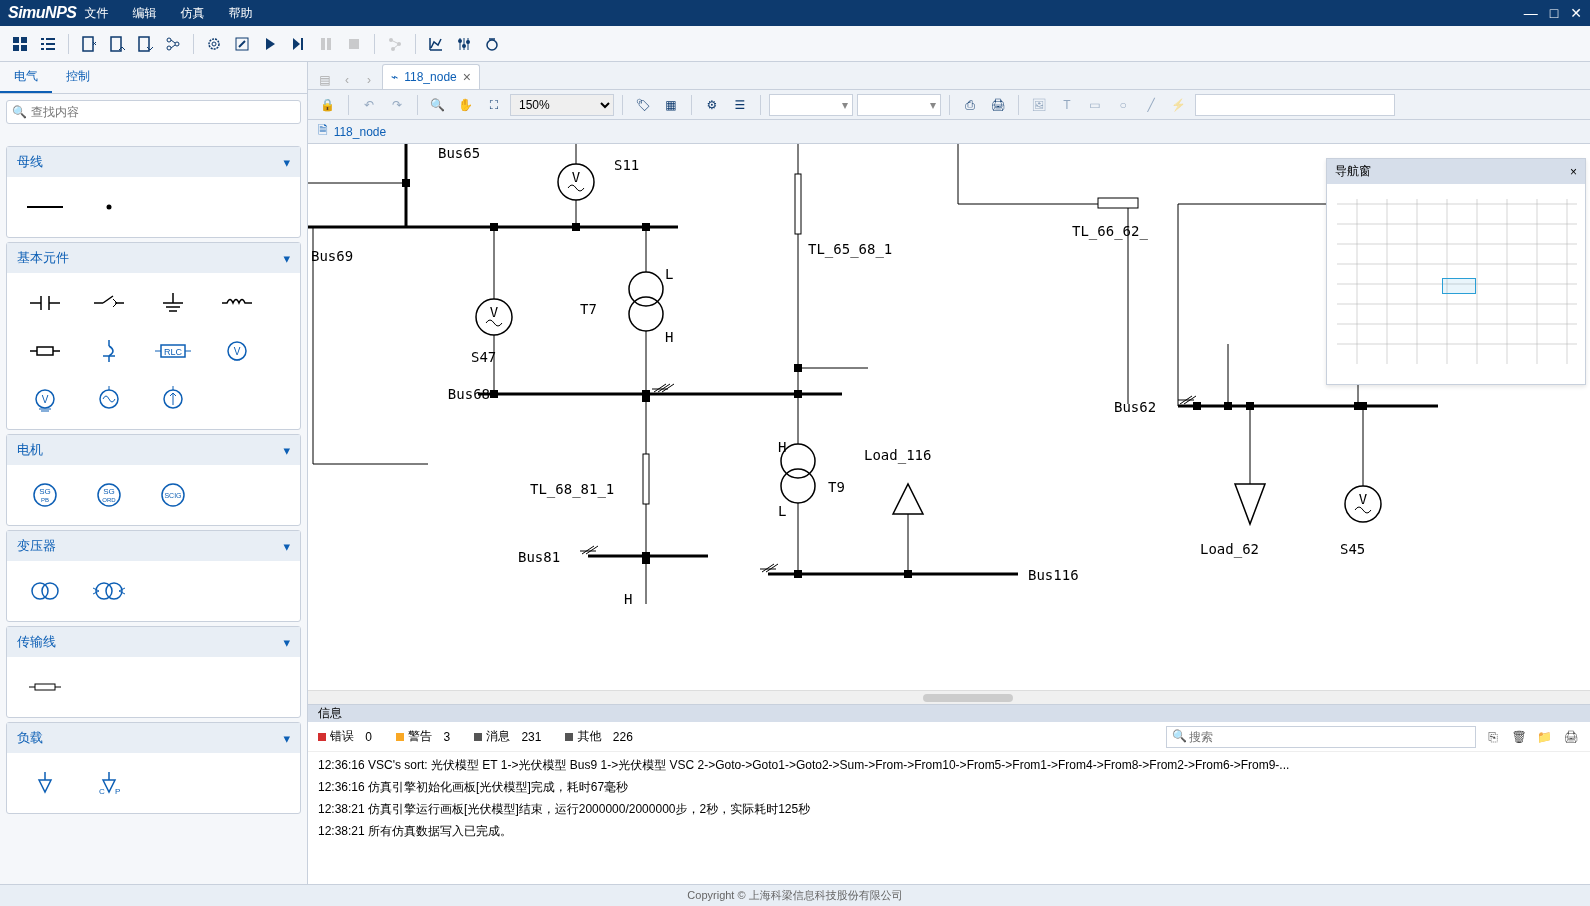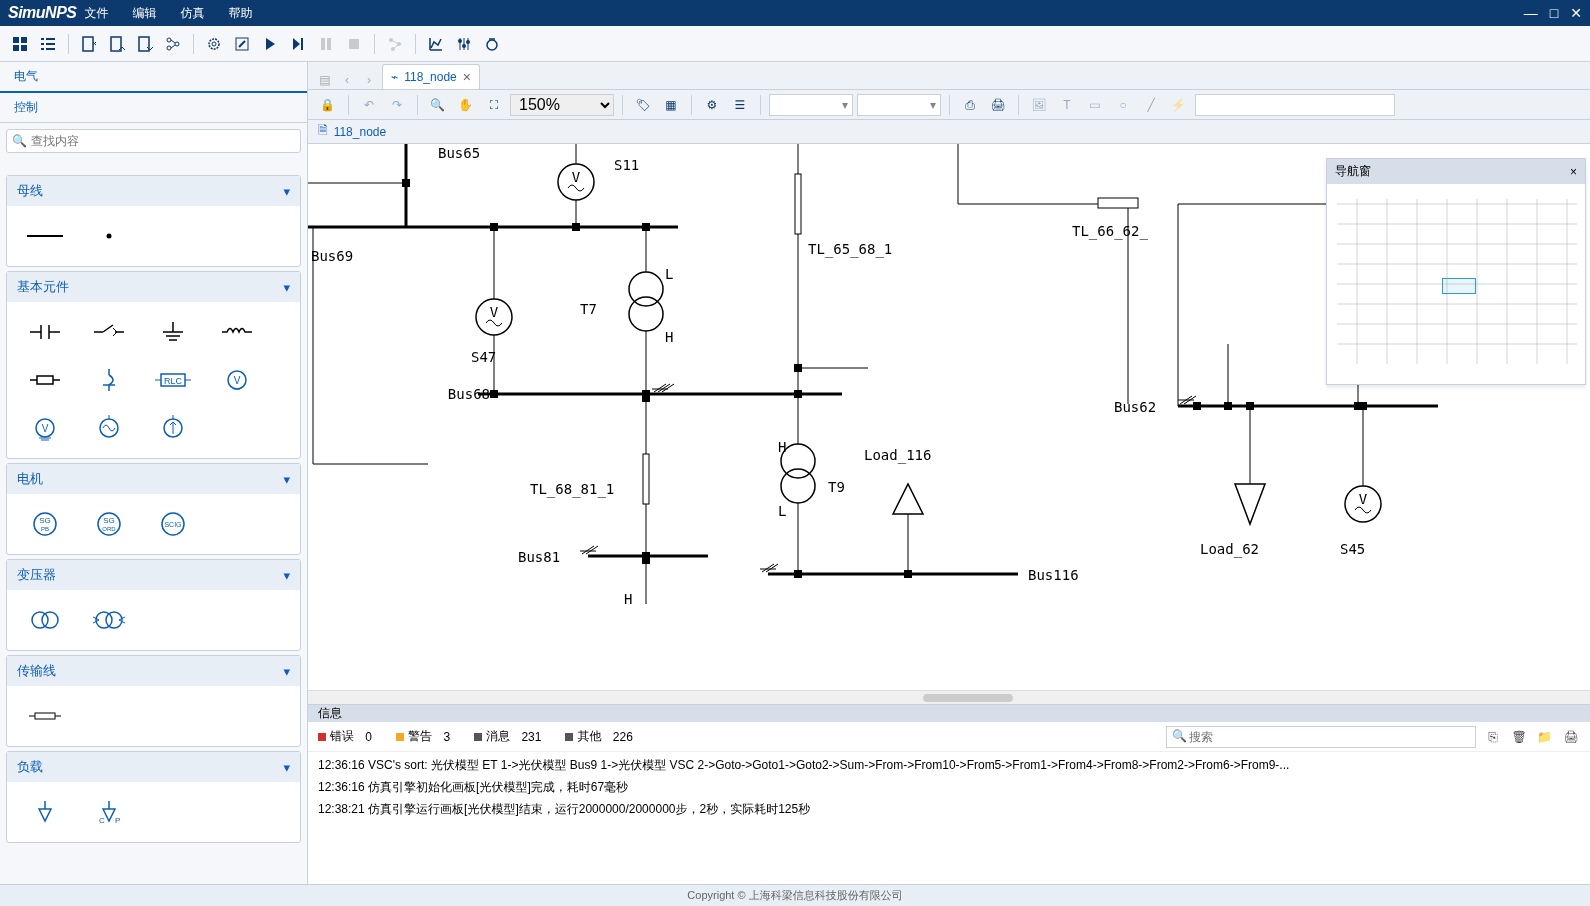--- a/index.html
+++ b/index.html
@@ -8,39 +8,39 @@
 .logo { font-style: italic; font-weight: bold; font-size: 16px; letter-spacing: -0.5px; margin-right: 8px; }
 .menu-items { display: flex; gap: 24px; }
 .menu-item { cursor: pointer; }
 .window-controls { margin-left: auto; display: flex; gap: 12px; font-size: 14px; }
 .window-controls span { cursor: pointer; }
 .toolbar-main { background: #f5f7fa; border-bottom: 1px solid #c8d0dc; height: 36px; display: flex; align-items: center; padding: 0 8px; gap: 4px; }
 .tb-btn { width: 24px; height: 24px; display: flex; align-items: center; justify-content: center; cursor: pointer; color: #0d3a6e; border-radius: 2px; }
 .tb-sep { width: 1px; height: 20px; background: #c8d0dc; margin: 0 4px; }
 .workspace { flex: 1; display: flex; overflow: hidden; }
 .sidebar { width: 308px; background: #f5f7fa; border-right: 1px solid #c8d0dc; display: flex; flex-direction: column; }
-.sidebar-tabs { display: flex; border-bottom: 1px solid #c8d0dc; flex-direction: column; }
+.sidebar-tabs { display: flex; border-bottom: 1px solid #c8d0dc; }
 .sidebar-tab { padding: 6px 14px; cursor: pointer; color: #0d5fb5; }
 .sidebar-tab.active { border-bottom: 2px solid #0d5fb5; font-weight: 500; }
 .search-box { margin: 6px; position: relative; }
 .search-box input { width: 100%; padding: 4px 6px 4px 24px; border: 1px solid #c8d0dc; border-radius: 3px; font-size: 12px; }
 .search-box .search-icon { position: absolute; left: 6px; top: 50%; transform: translateY(-50%); color: #888; }
 .sidebar-scroll { flex: 1; overflow-y: auto; padding: 16px 6px; }
 .palette-section { margin-bottom: 4px; border: 1px solid #c8d0dc; border-radius: 3px; background: #fff; }
 .palette-header { background: #e8eef5; padding: 6px 10px; color: #0d5fb5; cursor: pointer; display: flex; justify-content: space-between; align-items: center; font-size: 13px; }
 .palette-body { display: flex; flex-wrap: wrap; padding: 8px; gap: 4px; }
 .palette-item { width: 60px; height: 44px; display: flex; align-items: center; justify-content: center; cursor: pointer; border: 1px solid transparent; }
 .palette-item svg { width: 40px; height: 30px; }
 .main-area { flex: 1; display: flex; flex-direction: column; overflow: hidden; }
 .tab-row { height: 28px; display: flex; align-items: flex-end; background: #eef2f7; border-bottom: 1px solid #c8d0dc; padding-left: 8px; gap: 4px; }
 .nav-arrow { width: 18px; height: 18px; display: flex; align-items: center; justify-content: center; color: #aaa; cursor: pointer; }
 .file-tab { background: #fff; border: 1px solid #c8d0dc; border-bottom: none; padding: 4px 8px; display: flex; align-items: center; gap: 6px; color: #0d5fb5; border-radius: 3px 3px 0 0; }
 .file-tab .close-x { color: #666; cursor: pointer; font-size: 14px; }
 .canvas-toolbar { height: 30px; background: #eef2f7; border-bottom: 1px solid #c8d0dc; display: flex; align-items: center; padding: 0 8px; gap: 4px; }
-.zoom-select { height: 22px; border: 1px solid #c8d0dc; font-size: 16px; padding: 0 4px; }
+.zoom-select { height: 22px; border: 1px solid #c8d0dc; font-size: 12px; padding: 0 4px; }
 .dropdown-empty { width: 84px; height: 22px; border: 1px solid #c8d0dc; background: #fff; display: flex; align-items: center; justify-content: flex-end; padding-right: 4px; }
 .canvas-search { width: 200px; height: 22px; border: 1px solid #c8d0dc; padding: 0 4px 0 22px; font-size: 12px; position: relative; }
 .breadcrumb-row { height: 24px; background: #eef2f7; border-bottom: 1px solid #c8d0dc; display: flex; align-items: center; padding: 0 10px; color: #0d5fb5; gap: 6px; }
 .canvas-container { flex: 1; position: relative; background: #fff; overflow: auto; }
 .canvas-svg { position: absolute; top: 0; left: 0; }
 .dg-label { font-family: monospace; font-size: 14px; fill: #000; }
 .bus-line { stroke: #000; stroke-width: 3; }
 .wire { stroke: #000; stroke-width: 1; fill: none; }
 .node-sq { fill: #000; }
 .navigator-panel { position: absolute; top: 14px; right: 4px; width: 260px; background: #fff; border: 1px solid #c8d0dc; box-shadow: 0 2px 4px rgba(0,0,0,0.1); }
@@ -591,20 +591,21 @@
           <div class="info-icon-btn">⎘</div>
           <div class="info-icon-btn">🗑</div>
           <div class="info-icon-btn">📁</div>
           <div class="info-icon-btn">🖨</div>
         </div>
       </div>
       <div class="info-messages">
         <div>12:36:16 VSC's sort: 光伏模型 ET 1-&gt;光伏模型 Bus9 1-&gt;光伏模型 VSC 2-&gt;Goto-&gt;Goto1-&gt;Goto2-&gt;Sum-&gt;From-&gt;From10-&gt;From5-&gt;From1-&gt;From4-&gt;From8-&gt;From2-&gt;From6-&gt;From9-...</div>
         <div>12:36:16 仿真引擎初始化画板[光伏模型]完成，耗时67毫秒</div>
         <div>12:38:21 仿真引擎运行画板[光伏模型]结束，运行2000000/2000000步，2秒，实际耗时125秒</div>
+        <div>12:38:21 所有仿真数据写入已完成。</div>
       </div>
     </div>
   </div>
 </div>
 
 <div class="statusbar">
   <span>Copyright © 上海科梁信息科技股份有限公司</span>
 </div>
 
 </body></html>

